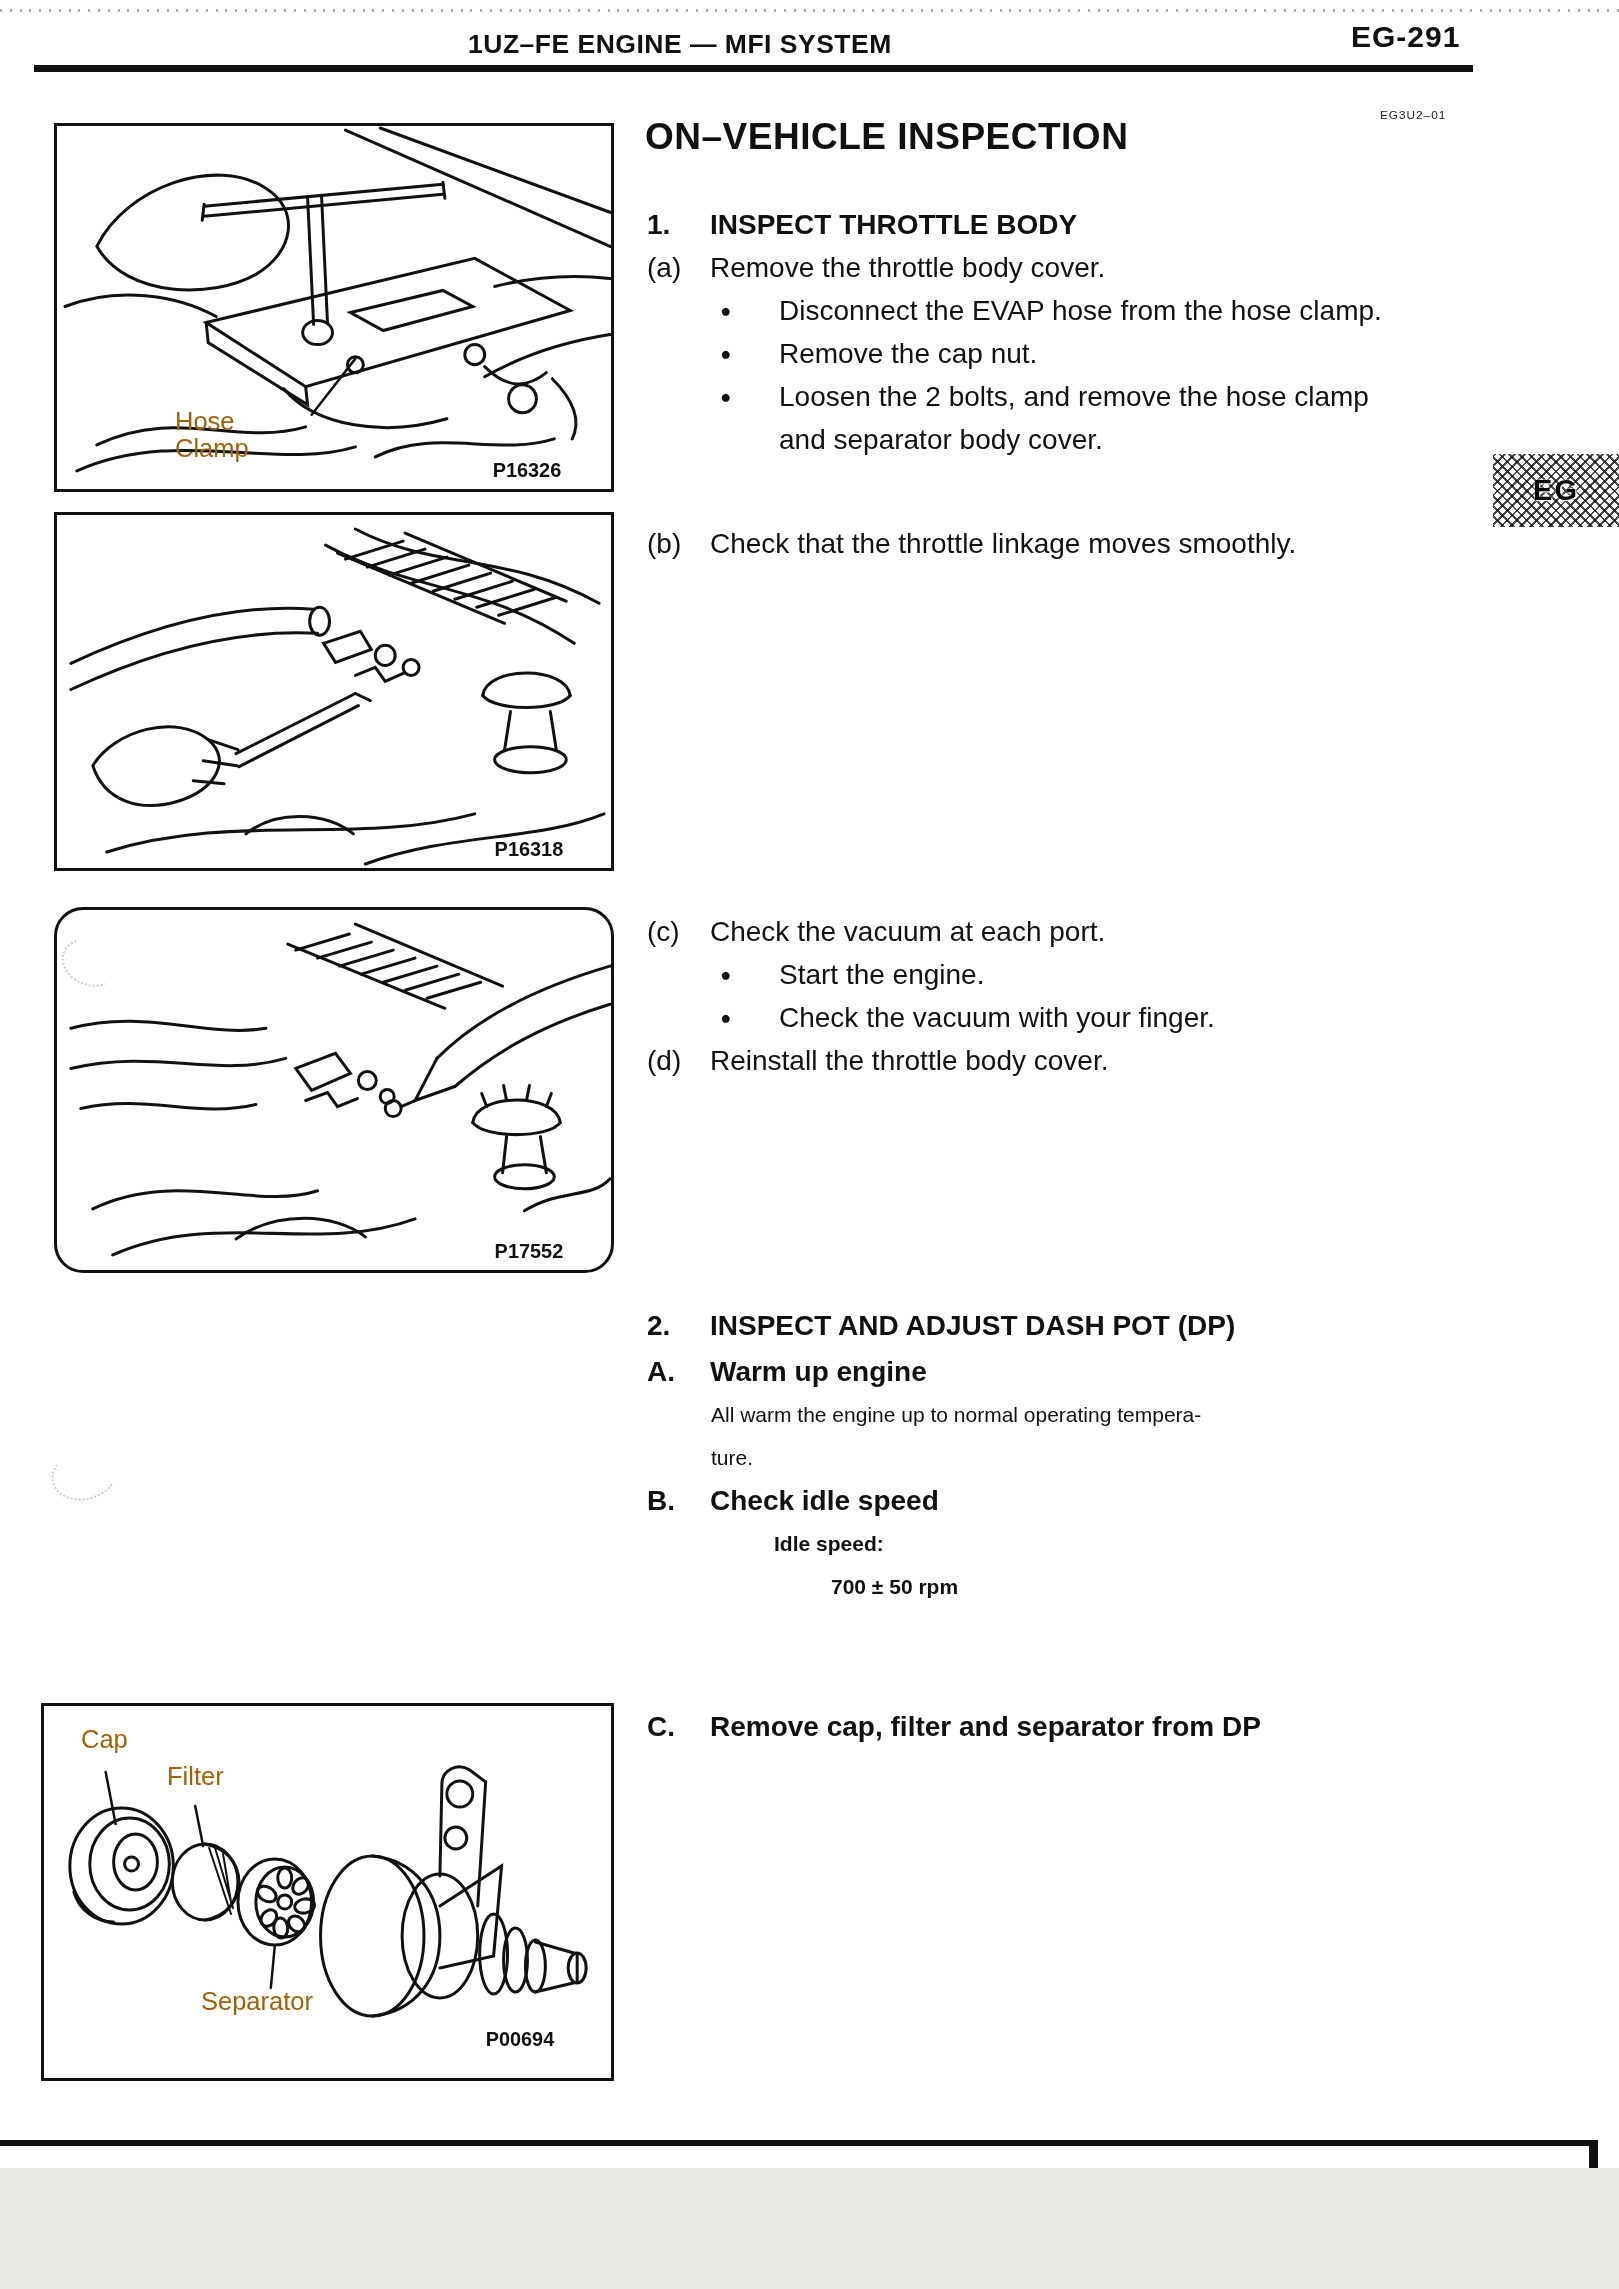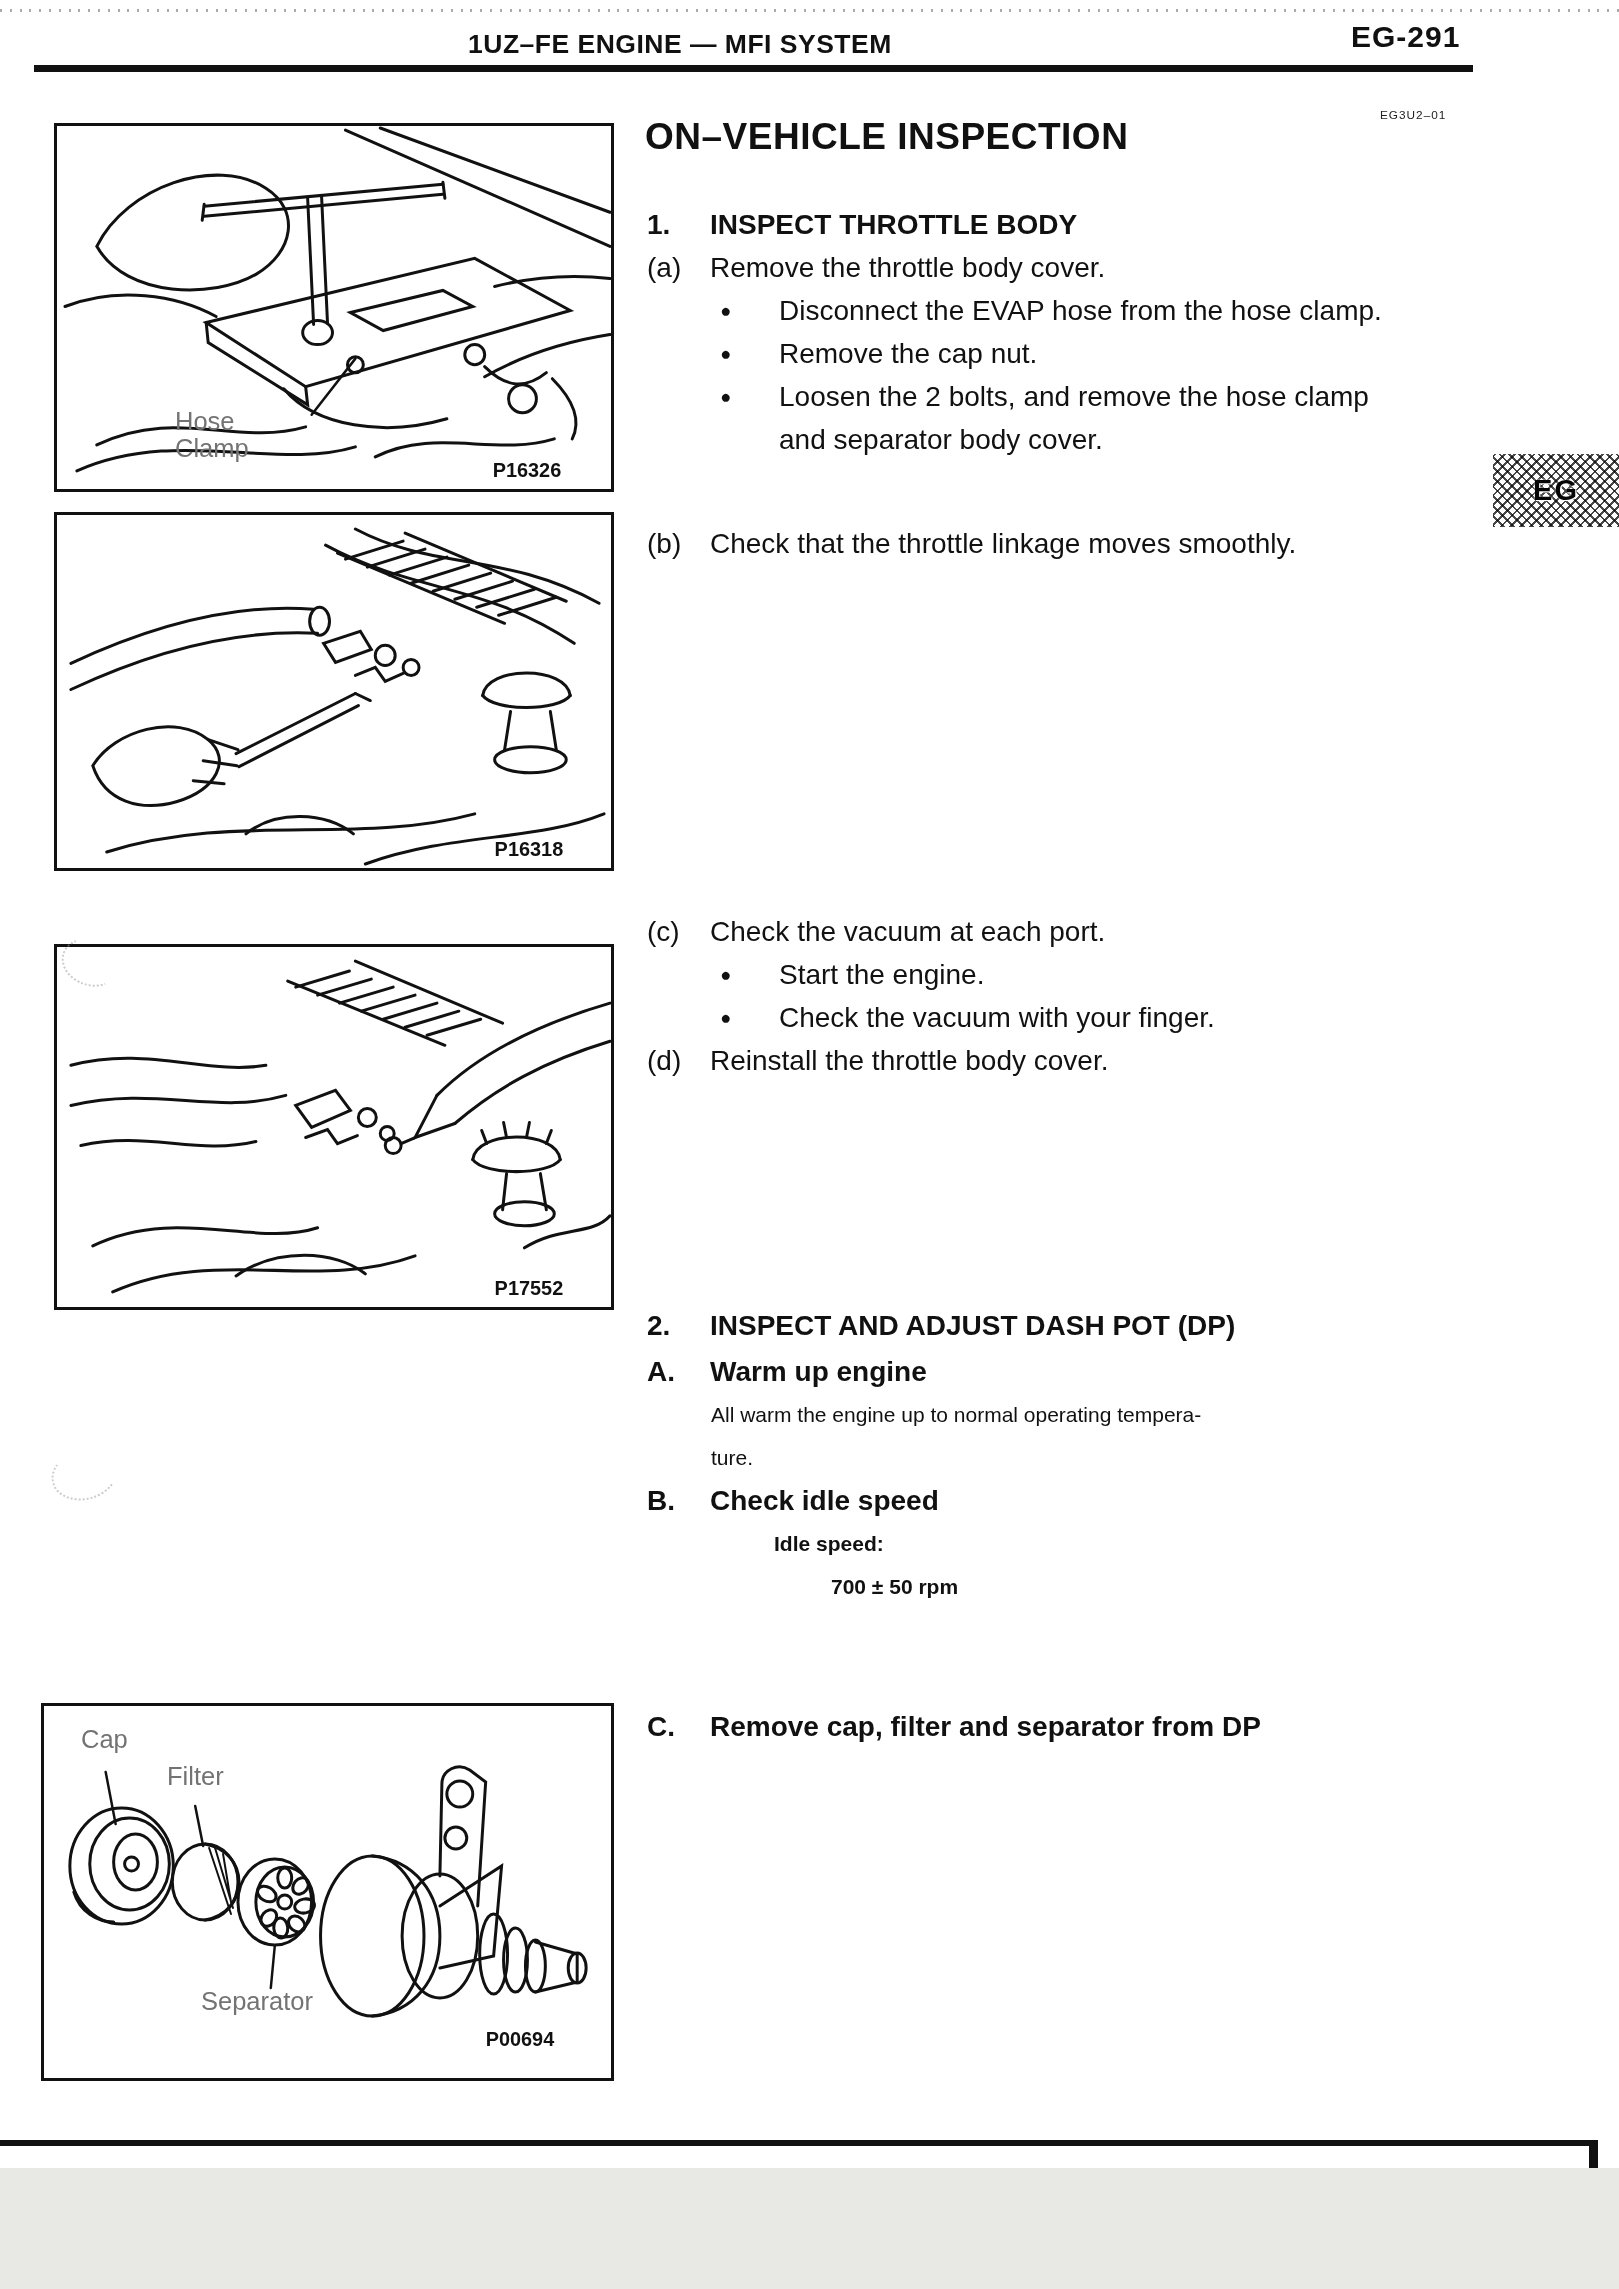--- a/index.html
+++ b/index.html
@@ -37,21 +37,21 @@
       repeating-linear-gradient(-45deg, rgba(10,10,10,.75) 0 2px, transparent 2px 6.9px);
     display:flex;align-items:center;justify-content:center;
   }
   .eg-tab span{
     font-size:29px;font-weight:bold;color:#050505;letter-spacing:2px;
     text-shadow:0 0 2.9px #fff, 1px 1px 0 #fff;
   }
   
   .fig{position:absolute;border:3.9px solid #111;background:#fff;}
   .fig svg{display:block;width:100%;height:100%;}
-  .fig-label{position:absolute;font-size:25.5px;color:#737373;line-height:27.4px;}
+  .fig-label{position:absolute;font-size:25.5px;color:#a16207;line-height:27.4px;}
   
   .t-row{position:absolute;left:647px;display:flex;font-size:28px;line-height:43px;}
   .t-label{flex:0 0 63px;}
   .t-body{white-space:nowrap;}
   .t-head{font-weight:bold;}
   .b-row{position:absolute;left:720px;display:flex;font-size:28px;line-height:43px;}
   .b-glyph{flex:0 0 59px;font-size:18.6px;line-height:43px;}
   .plain{position:absolute;font-size:21px;line-height:43px;white-space:nowrap;}
   .bold{font-weight:bold;}
   
@@ -158,21 +158,21 @@
         <ellipse cx="476" cy="244" rx="36" ry="13"></ellipse>
 
         <path d="M50,336 C180,296 300,330 420,298"></path>
         <path d="M310,348 C400,316 480,326 550,298"></path>
         <path d="M190,318 C220,294 270,296 298,318"></path>
       </g>
       <text x="440" y="340" font-size="20" font-weight="bold" fill="#111">P16318</text>
     </svg>
   </div>
 
-  <div class="fig" style="left:54px;top:944px;width:554px;height:360px;">
+  <div class="fig" style="left:54px;top:907px;width:554px;height:360px;border-radius:29px;">
     <svg viewBox="0 0 557 359" preserveAspectRatio="none">
       <g stroke="#111" stroke-width="3" fill="none" stroke-linecap="round">
 
         <path d="M240,40 l54,-16"></path>
           <path d="M262,48 l54,-16"></path>
           <path d="M284,56 l54,-16"></path>
         <path d="M306,64 l54,-16"></path>
           <path d="M328,72 l54,-16"></path>
           <path d="M350,80 l54,-16"></path>
         <path d="M372,88 l54,-16"></path>

